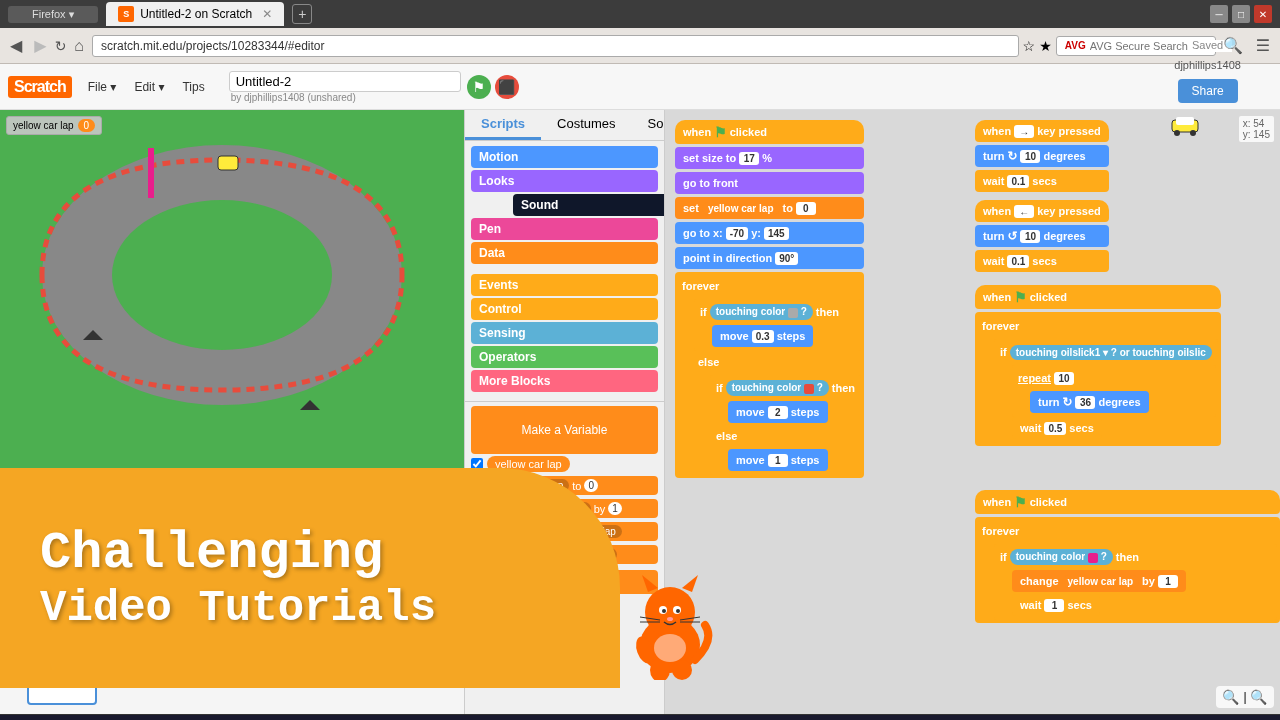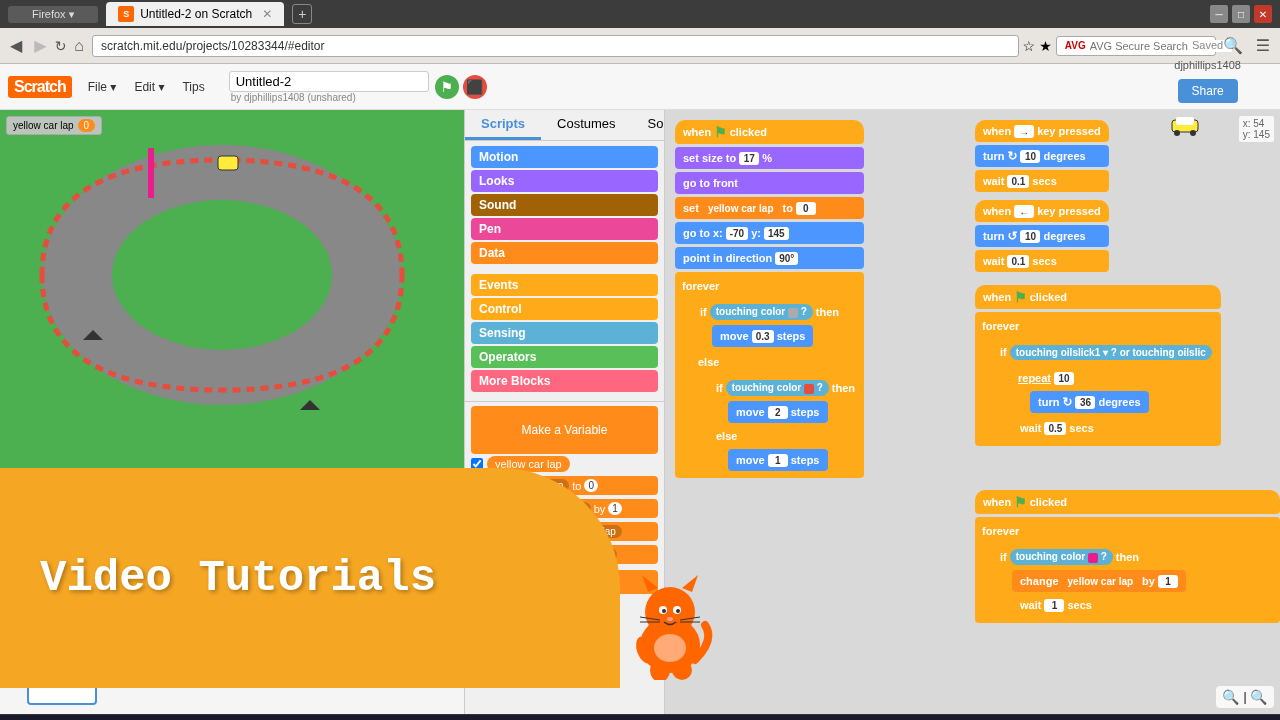--- a/index.html
+++ b/index.html
@@ -45,21 +45,21 @@
     .sprite-panel { height: 100px; background: #f5f5f5; border-top: 1px solid #ccc; display: flex; align-items: center; padding: 6px; gap: 6px; }
     .sprite-thumb { width: 70px; height: 80px; background: white; border: 2px solid #4a90d9; border-radius: 4px; display: flex; flex-direction: column; align-items: center; justify-content: center; font-size: 10px; color: #333; }
 
     
     .blocks-palette { width: 200px; flex-shrink: 0; background: #f0f0f0; border-right: 1px solid #ccc; display: flex; flex-direction: column; overflow-y: auto; }
 
     .block-category { padding: 4px 6px; }
     .block-cat-btn { width: 100%; text-align: left; border: none; border-radius: 4px; padding: 4px 8px; margin: 1px 0; cursor: pointer; font-size: 12px; font-weight: bold; color: white; }
     .block-motion { background: #4c97ff; }
     .block-looks { background: #9966ff; }
-    .block-sound { background: #a16207; }
+    .block-sound { background: #0f172a; margin-left: 42px; }
     .block-pen { background: #ec4899; }
     .block-data { background: #ff8c1a; }
     .block-events { background: #ffab19; }
     .block-control { background: #ffab19; }
     .block-sensing { background: #5cb1d6; }
 
     .divider-line { height: 1px; background: #ccc; margin: 4px 0; }
     .make-var-btn { background: #ff8c1a; color: white; border: none; border-radius: 4px; padding: 17px 10px; cursor: pointer; font-size: 12px; width: calc(100% - 12px); margin: 0 6px; }
     .make-list-btn { background: #ff8c1a; color: white; border: none; border-radius: 4px; padding: 5px 10px; cursor: pointer; font-size: 12px; width: calc(100% - 12px); margin: 4px 6px; }
 
@@ -149,21 +149,21 @@
 
   <div class="scratch-header">
     <div class="scratch-logo">Scratch</div>
     <div class="scratch-nav">
       <button class="scratch-nav-btn">File ▾</button>
       <button class="scratch-nav-btn">Edit ▾</button>
       <button class="scratch-nav-btn">Tips</button>
     </div>
     <div style="display:flex;align-items:center;gap:6px;margin-left:8px;">
       <div style="display:flex;flex-direction:column;">
-        <input type="text" style="border: 1px solid rgb(204, 204, 204); border-radius: 3px; padding: 2px 6px; font-size: 13px; width: 200px;" value="Untitled-2">
+        <input type="text" style="border: 1px solid rgb(204, 204, 204); border-radius: 3px; padding: 2px 6px; font-size: 13px; width: 232px;" value="Untitled-2">
         <span style="font-size:10px;color:#888;margin-left:2px;">by djphillips1408 (unshared)</span>
       </div>
       <div style="display:flex;align-items:center;gap:4px;">
         <button class="flag-btn">⚑</button>
         <button class="stop-btn">⬛</button>
       </div>
     </div>
     <div class="header-right">
       <span class="saved-label">Saved</span>
       <span style="font-size:11px;color:#555;">djphillips1408</span>
@@ -509,20 +509,21 @@
             <circle cx="23" cy="17" r="3" fill="#333"></circle>
           </svg>
         </div>
       </div>
     </div>
   </div>
 </div>
 
 <div style="position:fixed;bottom:32px;left:0;right:0;height:230px;pointer-events:none;z-index:100;">
   <div class="yellow-blob">
+    <div class="overlay-text1">Challenging</div>
     <div class="overlay-text2">Video Tutorials</div>
   </div>
 
   <div style="position:absolute;bottom:5px;left:620px;">
     <svg width="100" height="110" viewBox="0 0 100 110">
 
       <ellipse cx="50" cy="75" rx="30" ry="28" fill="#ff6600"></ellipse>
 
       <circle cx="50" cy="42" r="25" fill="#ff6600"></circle>
 

